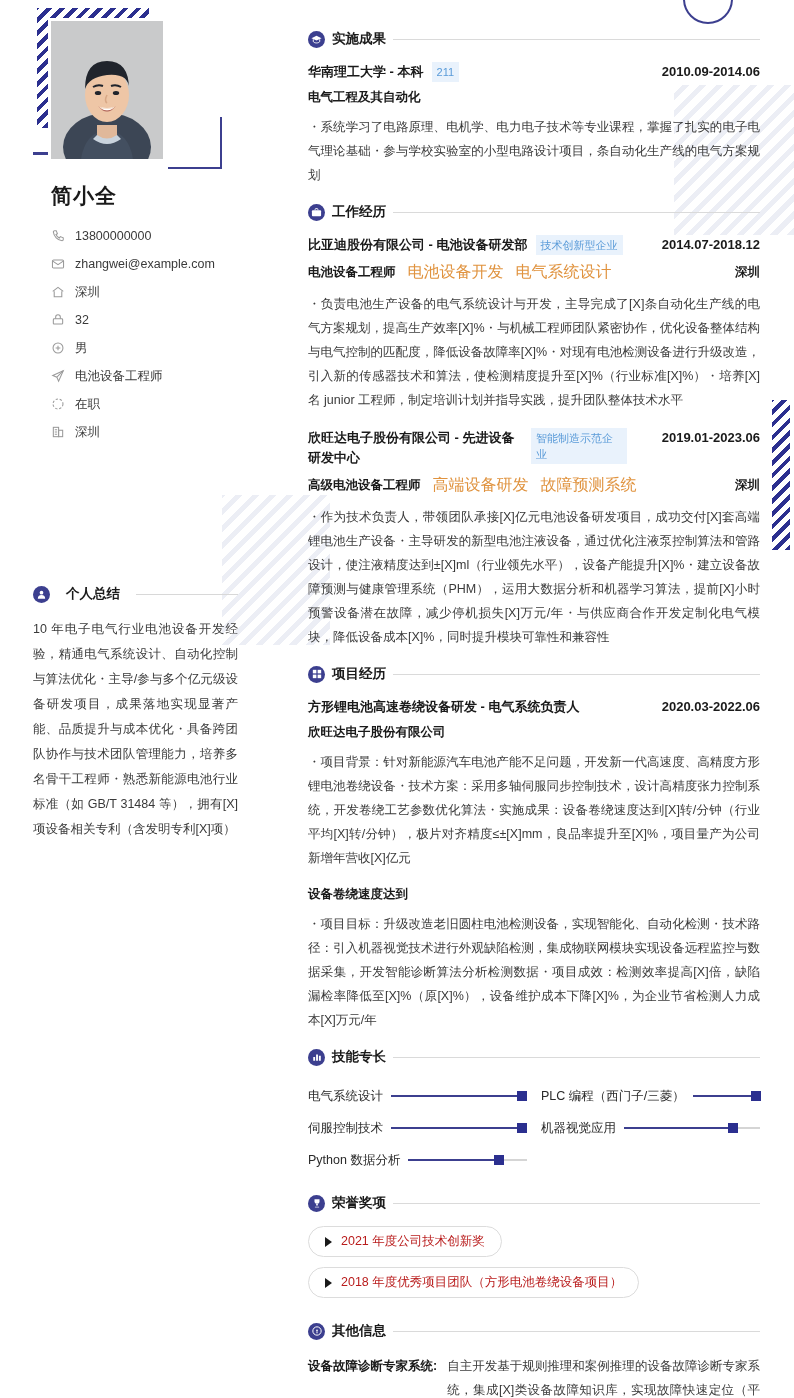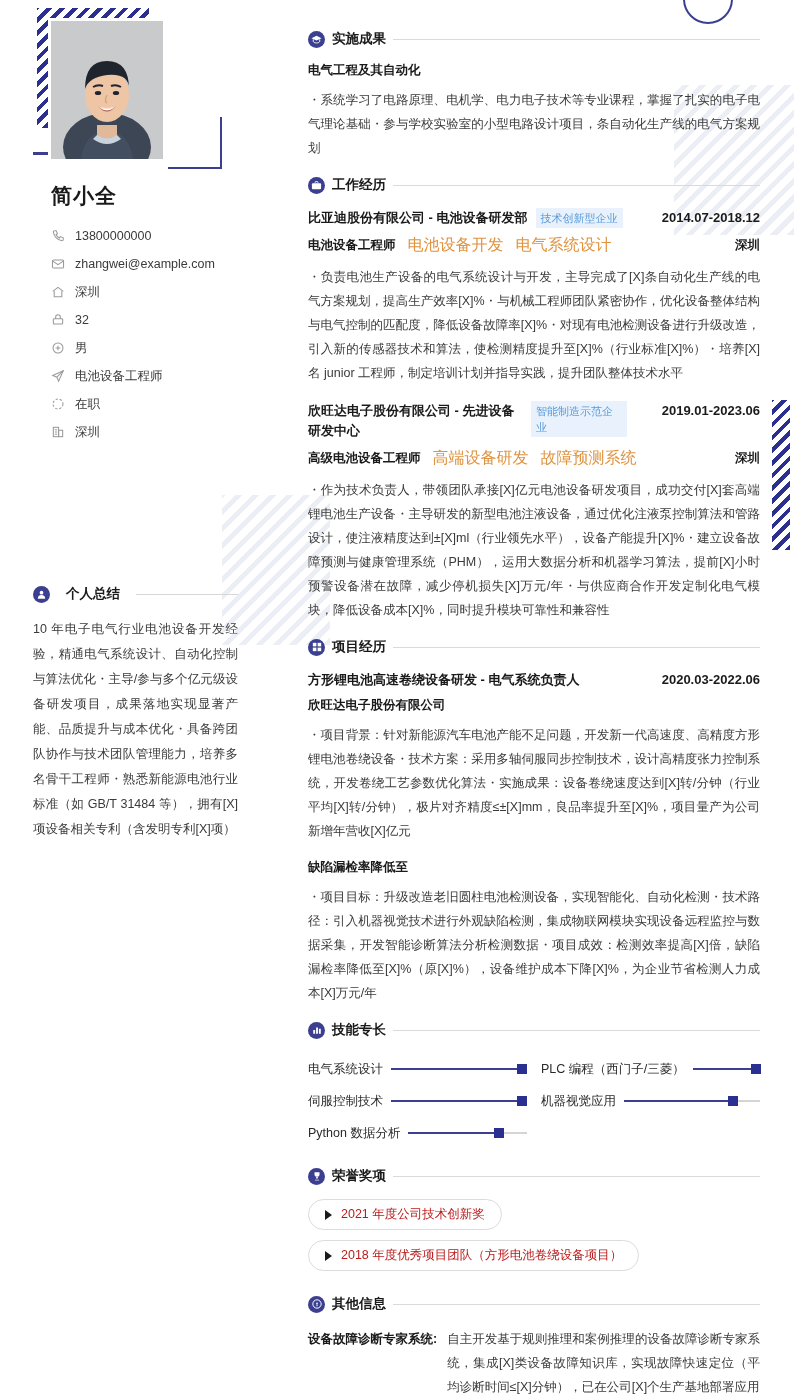--- a/index.html
+++ b/index.html
@@ -250,20 +250,27 @@
         <span class="badge">
           <svg width="11" height="11" viewBox="0 0 24 24" fill="#fff">
               <path d="M12 4 L23 9 L12 14 L1 9 z"></path>
               <path d="M5 11.5 V16 c0 2 3.5 3.5 7 3.5 s7 -1.5 7 -3.5 v-4.5" fill="none" stroke="#fff" stroke-width="2"></path>
             </svg>
         </span>
         <span class="ttl">实施成果</span>
         <span class="ln"></span>
       </div>
       <div class="entry">
+        <div class="row1">
+          <div class="org-wrap">
+            <span class="org">华南理工大学 - 本科</span>
+            <span class="tag-blue">211</span>
+          </div>
+          <span class="date">2010.09-2014.06</span>
+        </div>
         <div class="sub-org">电气工程及其自动化</div>
         <div class="desc">・系统学习了电路原理、电机学、电力电子技术等专业课程，掌握了扎实的电子电气理论基础・参与学校实验室的小型电路设计项目，条自动化生产线的电气方案规划</div>
       </div>
     </div>
 
     <div class="section">
       <div class="sec-head">
         <span class="badge">
           <svg width="11" height="11" viewBox="0 0 24 24" fill="#fff">
               <rect x="2" y="7" width="20" height="13" rx="2"></rect>
@@ -326,21 +333,21 @@
       <div class="entry">
         <div class="row1">
           <span class="org">方形锂电池高速卷绕设备研发 - 电气系统负责人</span>
           <span class="date">2020.03-2022.06</span>
         </div>
         <div class="sub-org">欣旺达电子股份有限公司</div>
         <div class="desc">・项目背景：针对新能源汽车电池产能不足问题，开发新一代高速度、高精度方形锂电池卷绕设备・技术方案：采用多轴伺服同步控制技术，设计高精度张力控制系统，开发卷绕工艺参数优化算法・实施成果：设备卷绕速度达到[X]转/分钟（行业平均[X]转/分钟），极片对齐精度≤±[X]mm，良品率提升至[X]%，项目量产为公司新增年营收[X]亿元</div>
       </div>
 
       <div class="entry">
-        <div class="sub-org">缺陷漏检率降低至</div>
+        <div class="sub-org">设备卷绕速度达到</div>
         <div class="desc">・项目目标：升级改造老旧圆柱电池检测设备，实现智能化、自动化检测・技术路径：引入机器视觉技术进行外观缺陷检测，集成物联网模块实现设备远程监控与数据采集，开发智能诊断算法分析检测数据・项目成效：检测效率提高[X]倍，缺陷漏检率降低至[X]%（原[X]%），设备维护成本下降[X]%，为企业节省检测人力成本[X]万元/年</div>
       </div>
     </div>
 
     <div class="section" style="margin-top:12px;">
       <div class="sec-head">
         <span class="badge">
           <svg width="10" height="10" viewBox="0 0 24 24" fill="#fff">
               <rect x="3" y="12" width="4.5" height="9"></rect>
               <rect x="9.8" y="6" width="4.5" height="15"></rect>

